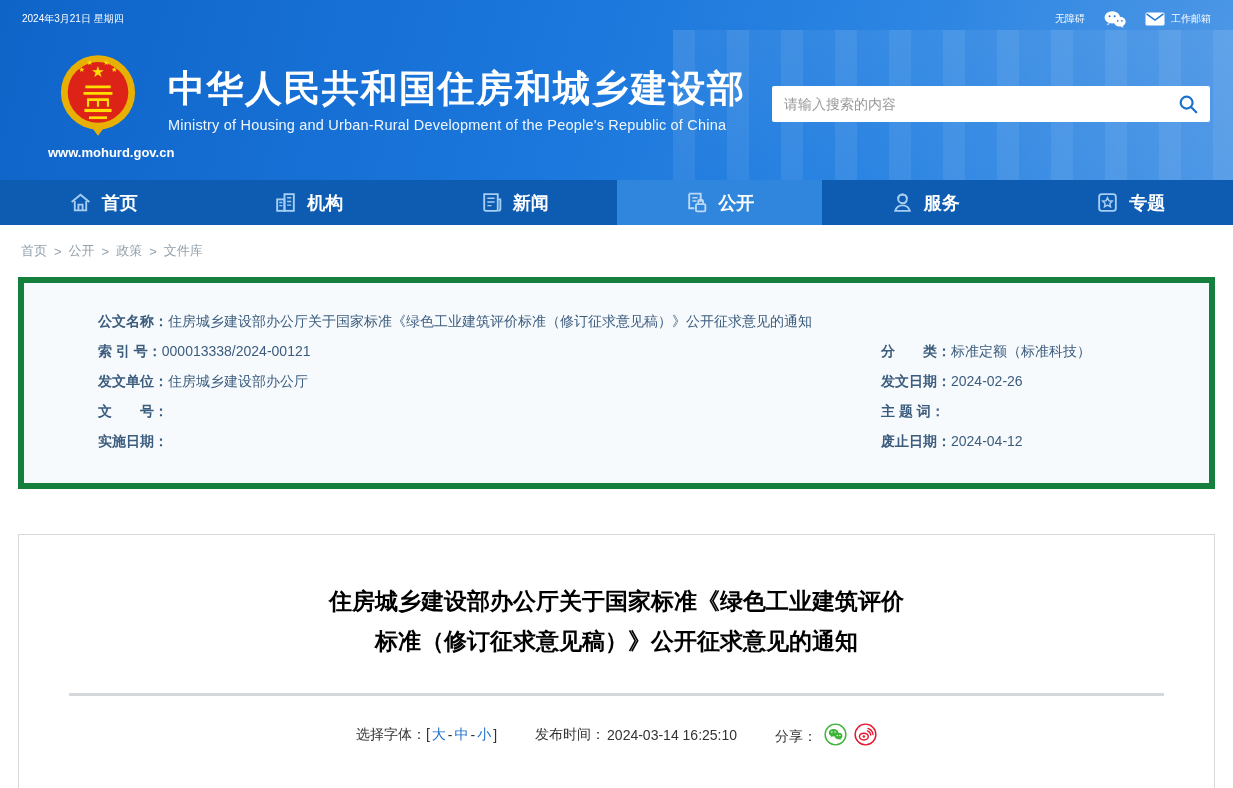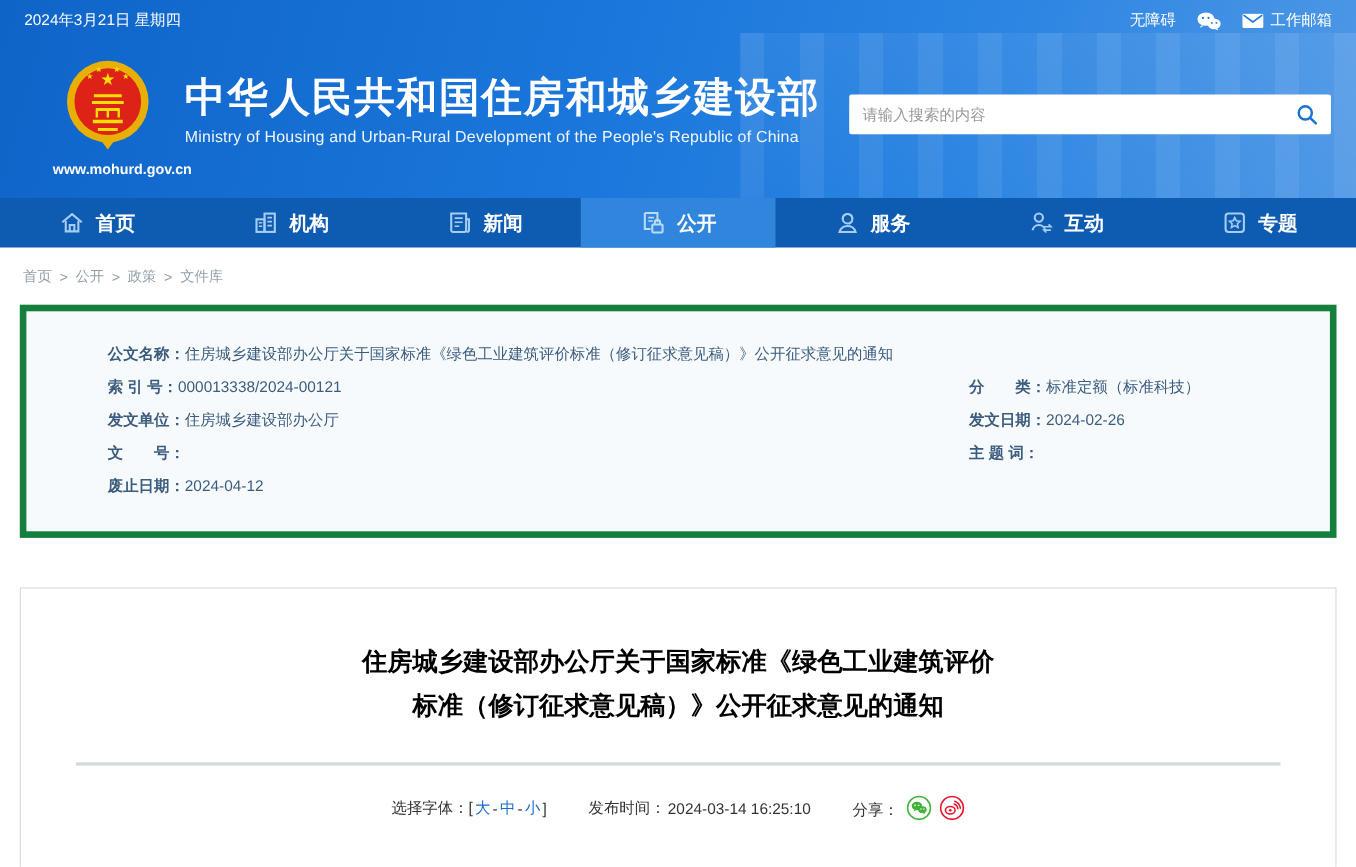--- a/index.html
+++ b/index.html
@@ -16,21 +16,21 @@
   }
   .building-overlay {
     position:absolute; right:0; top:30px; width:560px; height:150px;
     background:
       repeating-linear-gradient(90deg, rgba(255,255,255,.07) 0 22px, rgba(255,255,255,0) 22px 54px),
       linear-gradient(180deg, rgba(255,255,255,.06), rgba(255,255,255,0));
     pointer-events:none;
   }
   .topbar {
     position:relative; height:38px; display:flex; align-items:center;
-    justify-content:space-between; padding:0 22px; color:#fff; font-size:14px;
+    justify-content:space-between; padding:0 22px; color:#fff; font-size:10px;
   }
   .topbar-right { display:flex; align-items:center; gap:18px; }
   .topbar-link { display:flex; align-items:center; gap:6px; color:#fff; cursor:pointer; }
 
   .banner { position:relative; height:142px; display:flex; align-items:flex-start; padding:0 22px; }
   .logo-wrap { margin-left:26px; margin-top:14px; width:100px; text-align:center; }
   .site-url { color:#fff; font-size:13px; font-weight:bold; margin-top:1px; white-space:nowrap; }
   .titles { margin-left:20px; margin-top:30px; }
   .title-cn { font-size:37px; font-weight:bold; color:#fff; letter-spacing:1.5px; line-height:42px; }
   .title-en { font-size:14.5px; color:#f0f6fc; margin-top:7px; letter-spacing:.2px; }
@@ -193,28 +193,20 @@
     <svg width="25" height="25" viewBox="0 0 24 24" fill="none" stroke="#a6cdf2" stroke-width="1.8">
       <circle cx="12" cy="8.5" r="4.2"></circle>
       <path d="M7.8 8.5 a4.2 4.2 0 0 1 8.4 0"></path>
       <path d="M5 20 a7.3 7.3 0 0 1 14 0 z"></path>
       <path d="M16.2 10 a4.4 4.4 0 0 1 -3 3.2" stroke-width="1.4"></path>
     </svg>
     <span>服务</span>
   </div>
   <div class="nav-item">
     <svg width="25" height="25" viewBox="0 0 24 24" fill="none" stroke="#a6cdf2" stroke-width="1.8">
-      <circle cx="10" cy="7.5" r="3.6"></circle>
-      <path d="M4.5 18.5 a5.6 5.6 0 0 1 11 0"></path>
-      <path d="M14.5 15.5 h6 l-2 -2 M20.5 18.5 h-6 l2 2" stroke-width="1.5"></path>
-    </svg>
-    <span>互动</span>
-  </div>
-  <div class="nav-item">
-    <svg width="25" height="25" viewBox="0 0 24 24" fill="none" stroke="#a6cdf2" stroke-width="1.8">
       <rect x="4" y="4" width="16" height="16" rx="2.5"></rect>
       <path d="M12 7.4 L13.4 10.3 L16.6 10.7 L14.3 12.9 L14.9 16.1 L12 14.5 L9.1 16.1 L9.7 12.9 L7.4 10.7 L10.6 10.3 Z" stroke-width="1.4"></path>
     </svg>
     <span>专题</span>
   </div>
 </div>
 
 <div class="breadcrumb">
   <span class="crumb">首页</span>
   <span class="crumb-sep">&gt;</span>
@@ -240,20 +232,23 @@
       <span class="info-label">发文单位：</span><span>住房城乡建设部办公厅</span>
     </div>
     <div class="info-line">
       <span class="info-label">发文日期：</span><span>2024-02-26</span>
     </div>
     <div class="info-line">
       <span class="info-label">文　　号：</span><span></span>
     </div>
     <div class="info-line">
       <span class="info-label">主 题 词：</span><span></span>
+    </div>
+    <div class="info-line">
+      <span class="info-label">实施日期：</span><span></span>
     </div>
     <div class="info-line">
       <span class="info-label">废止日期：</span><span>2024-04-12</span>
     </div>
   </div>
 </div>
 
 <div class="content-box">
   <div class="article-title">
     <div>住房城乡建设部办公厅关于国家标准《绿色工业建筑评价</div>

